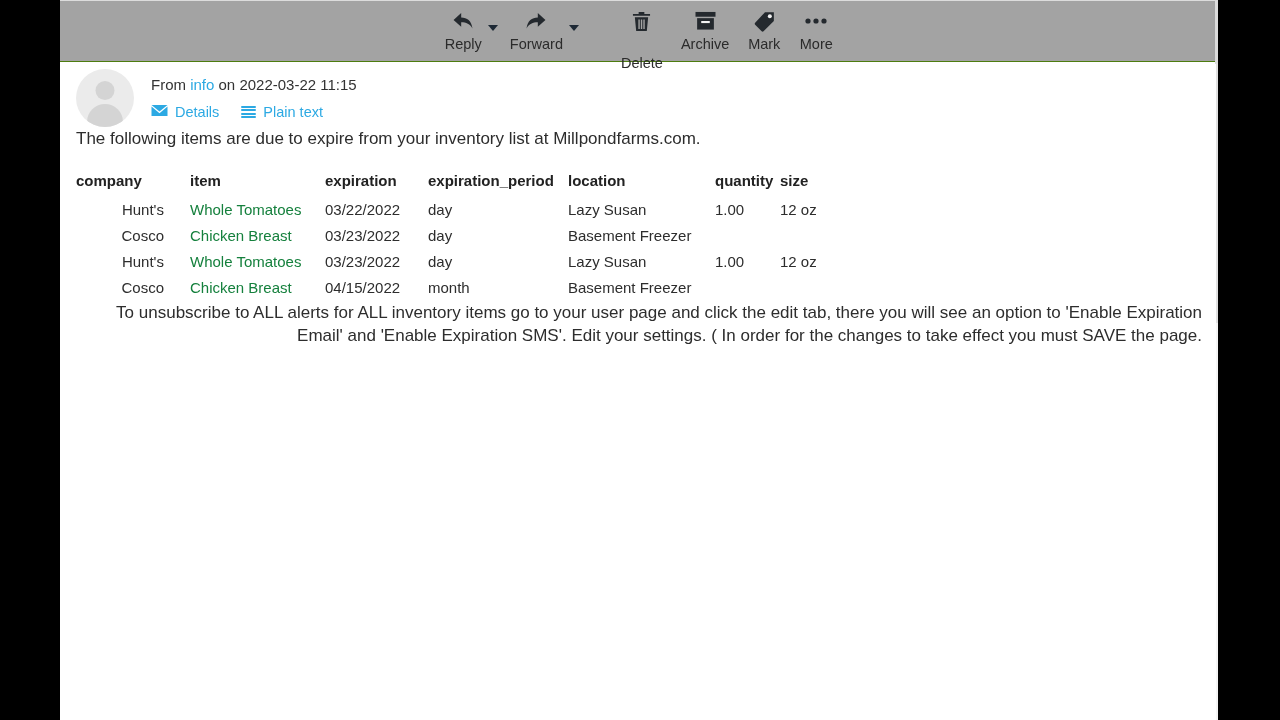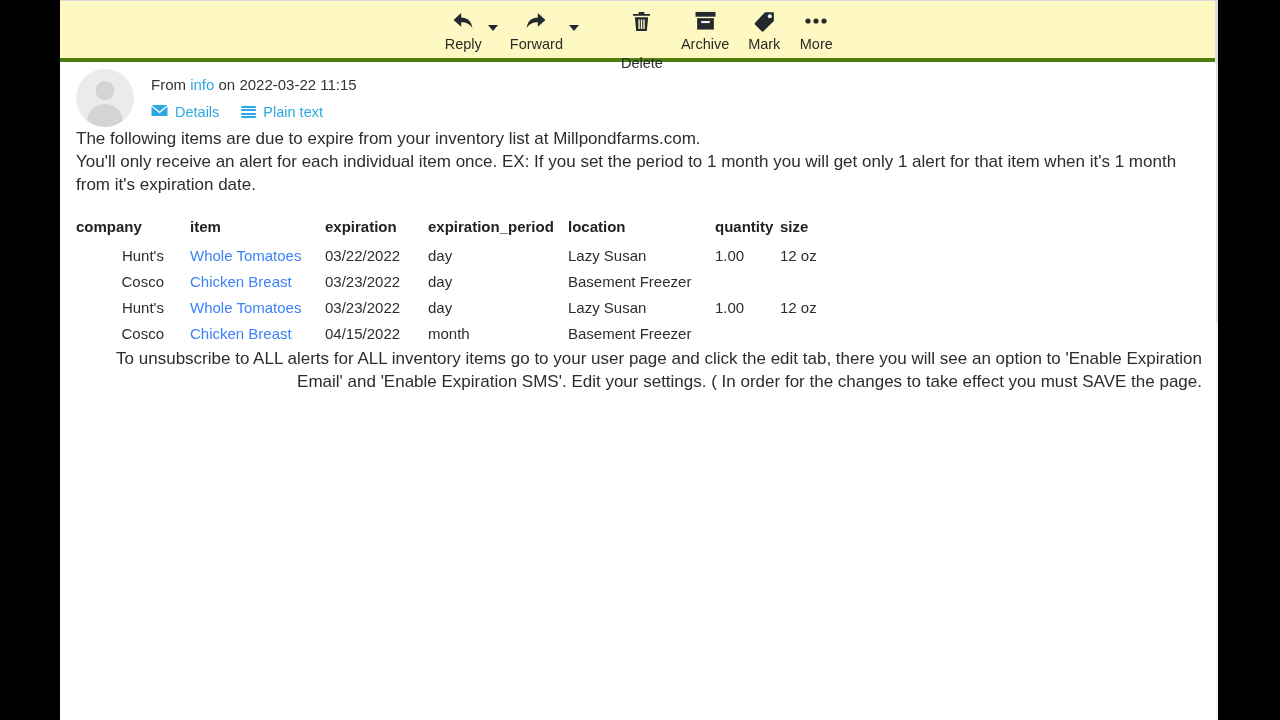--- a/index.html
+++ b/index.html
@@ -29,23 +29,23 @@
     width: 1158px;
     height: 720px;
     background: #ffffff;
     overflow: hidden;
   }
 
   
   #toolbar {
     position: relative;
     height: 62px;
-    background: #fef9c3;
+    background: #a3a3a3;
     border-top: 1px solid #dcdcdc;
-    border-bottom: 4px solid #4d7c0f;
+    border-bottom: 1px solid #4d7c0f;
     display: flex;
     align-items: flex-start;
     justify-content: center;
     box-sizing: border-box;
   }
   .tb-group {
     display: flex;
     align-items: flex-start;
     height: 100%;
   }
@@ -230,21 +230,21 @@
   }
   .col-company { width: 88px; }
   .col-item    { width: 135px; padding-left: 18px !important; }
   .col-exp     { width: 103px; }
   .col-expp    { width: 140px; }
   .col-loc     { width: 147px; }
   .col-qty     { width: 65px; }
   .col-size    { width: 70px; }
   td.col-company { text-align: right; padding-right: 8px !important; }
   th.col-company { text-align: left; }
-  td.col-item a { color: #3b82f6; text-decoration: none; }
+  td.col-item a { color: #15803d; text-decoration: none; }
 
   
   #scroll-track {
     position: absolute;
     right: 0; top: 63px;
     width: 2px;
     height: 657px;
     background: #f4f4f4;
   }
   #scroll-thumb {
@@ -374,21 +374,20 @@
                   <i></i>
                 </span>
               <span class="mlabel">Plain text</span>
             </div>
           </div>
         </div>
       </div>
 
       <div id="body-area">
         <p class="para pgap-1">The following items are due to expire from your inventory list at Millpondfarms.com.</p>
-        <p class="para pgap-2">You'll only receive an alert for each individual item once. EX: If you set the period to 1 month you will get only 1 alert for that item when it's 1 month from it's expiration date.</p>
 
         <table id="inv-table">
           <thead>
             <tr>
               <th class="col-company">company</th>
               <th class="col-item">item</th>
               <th class="col-exp">expiration</th>
               <th class="col-expp">expiration_period</th>
               <th class="col-loc">location</th>
               <th class="col-qty">quantity</th>

